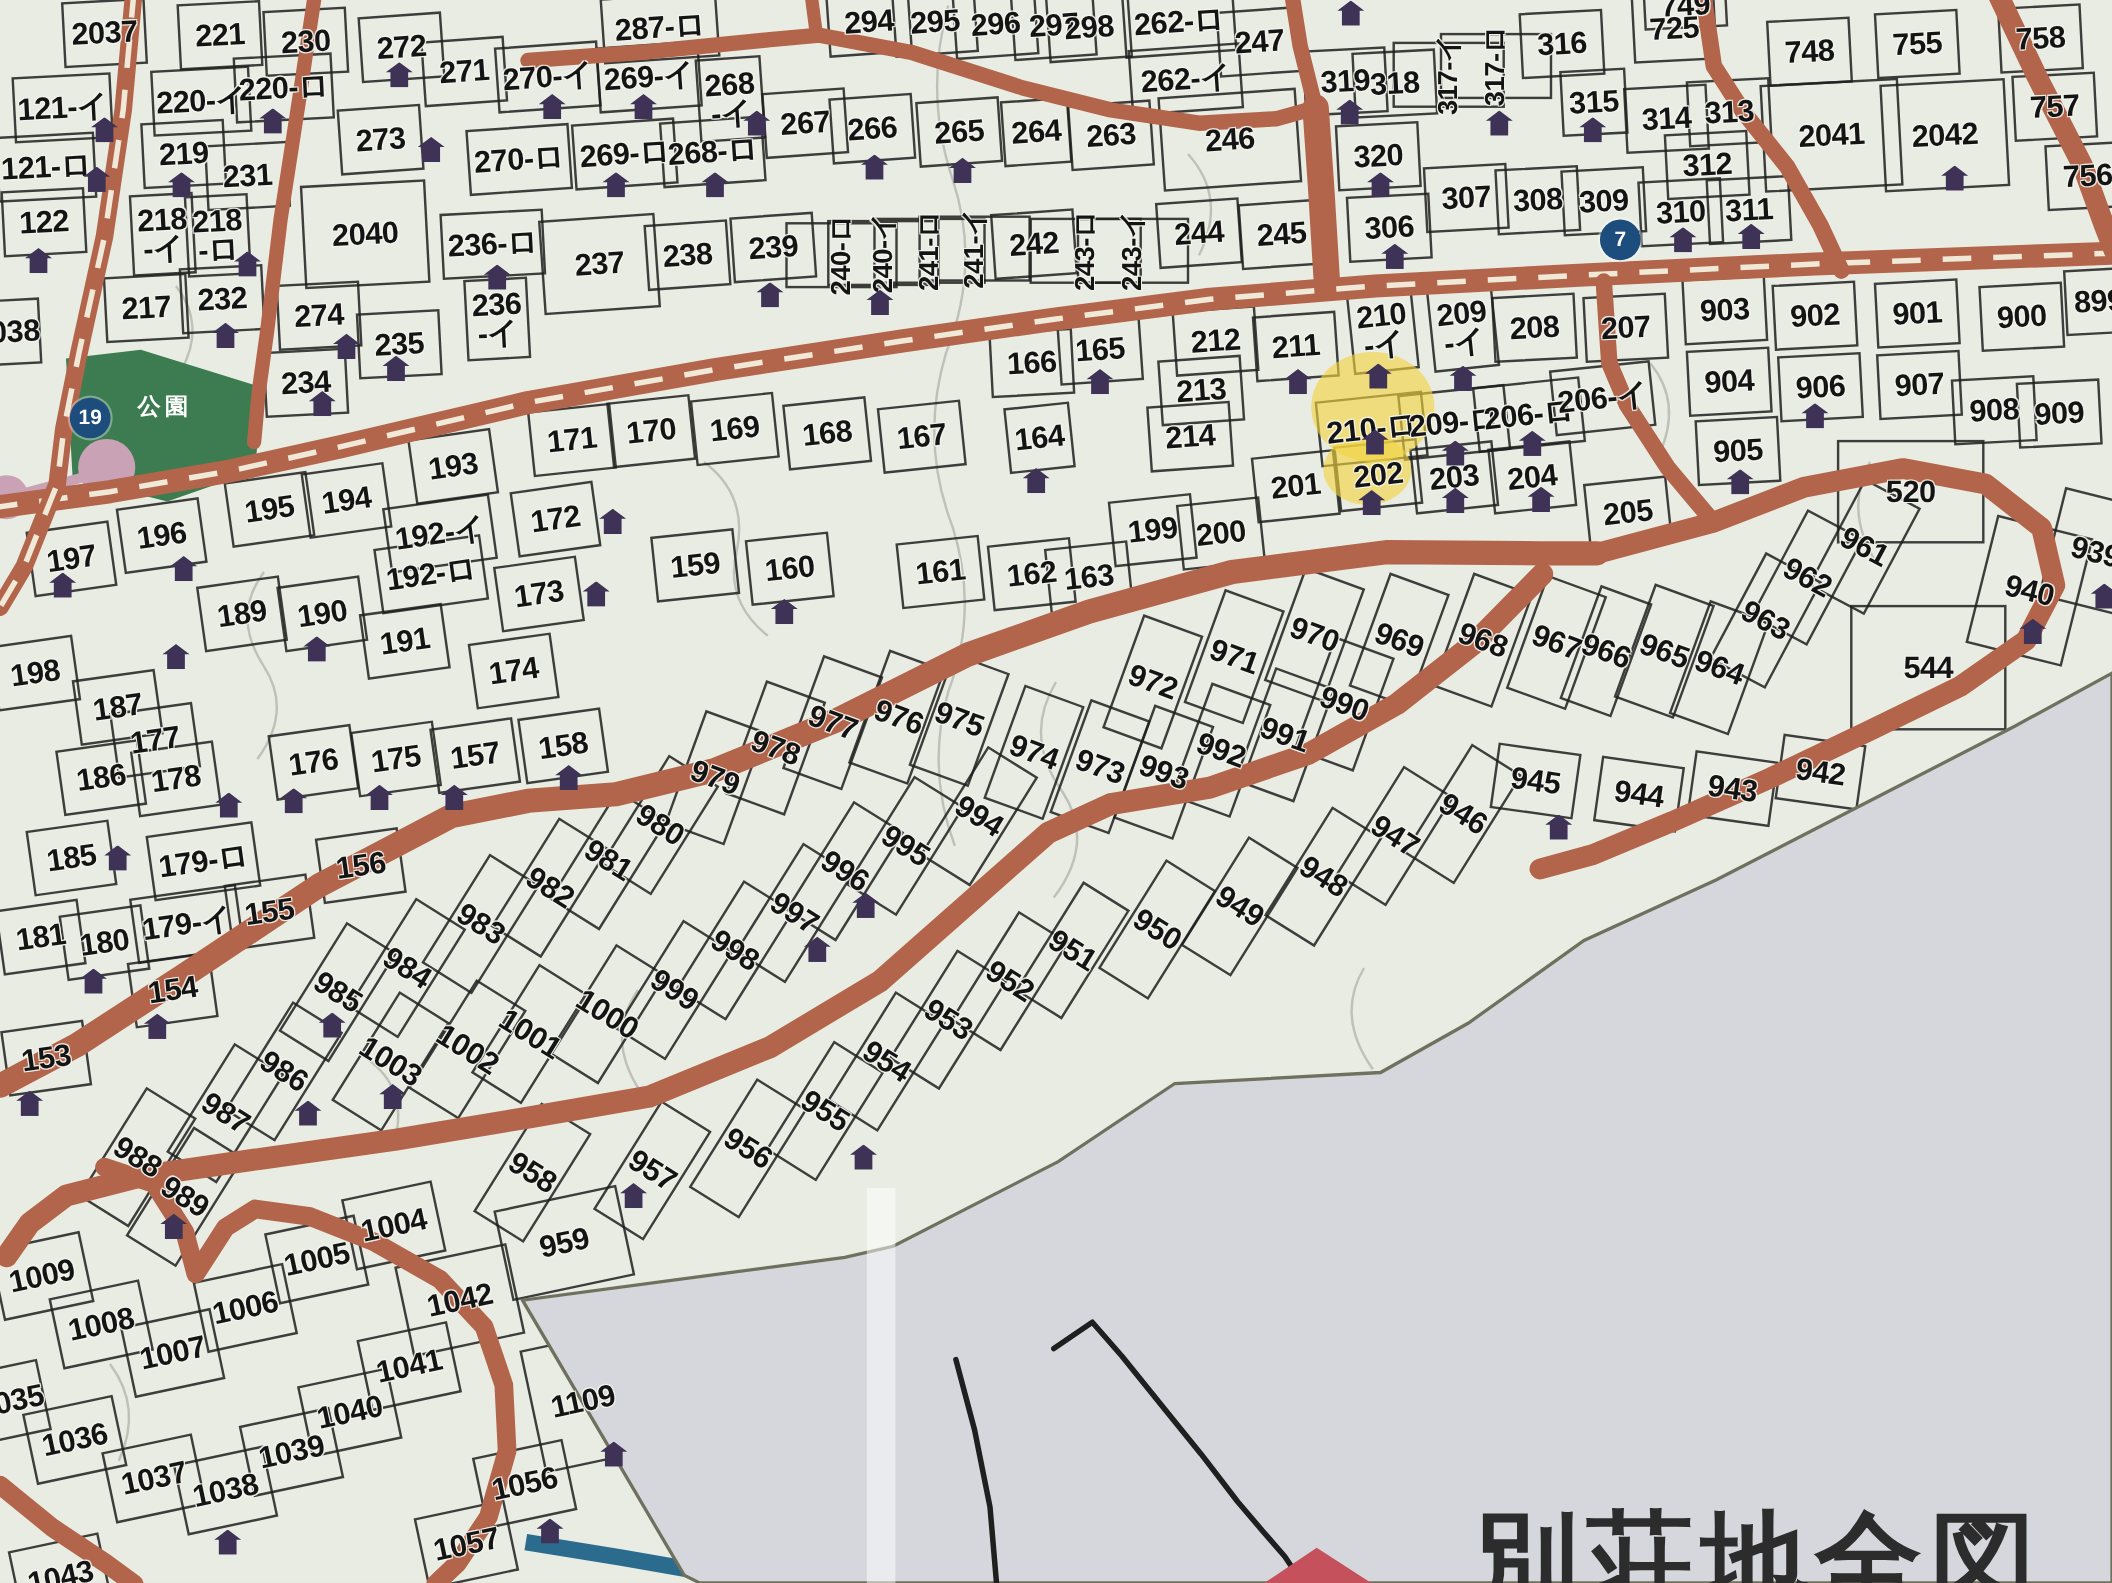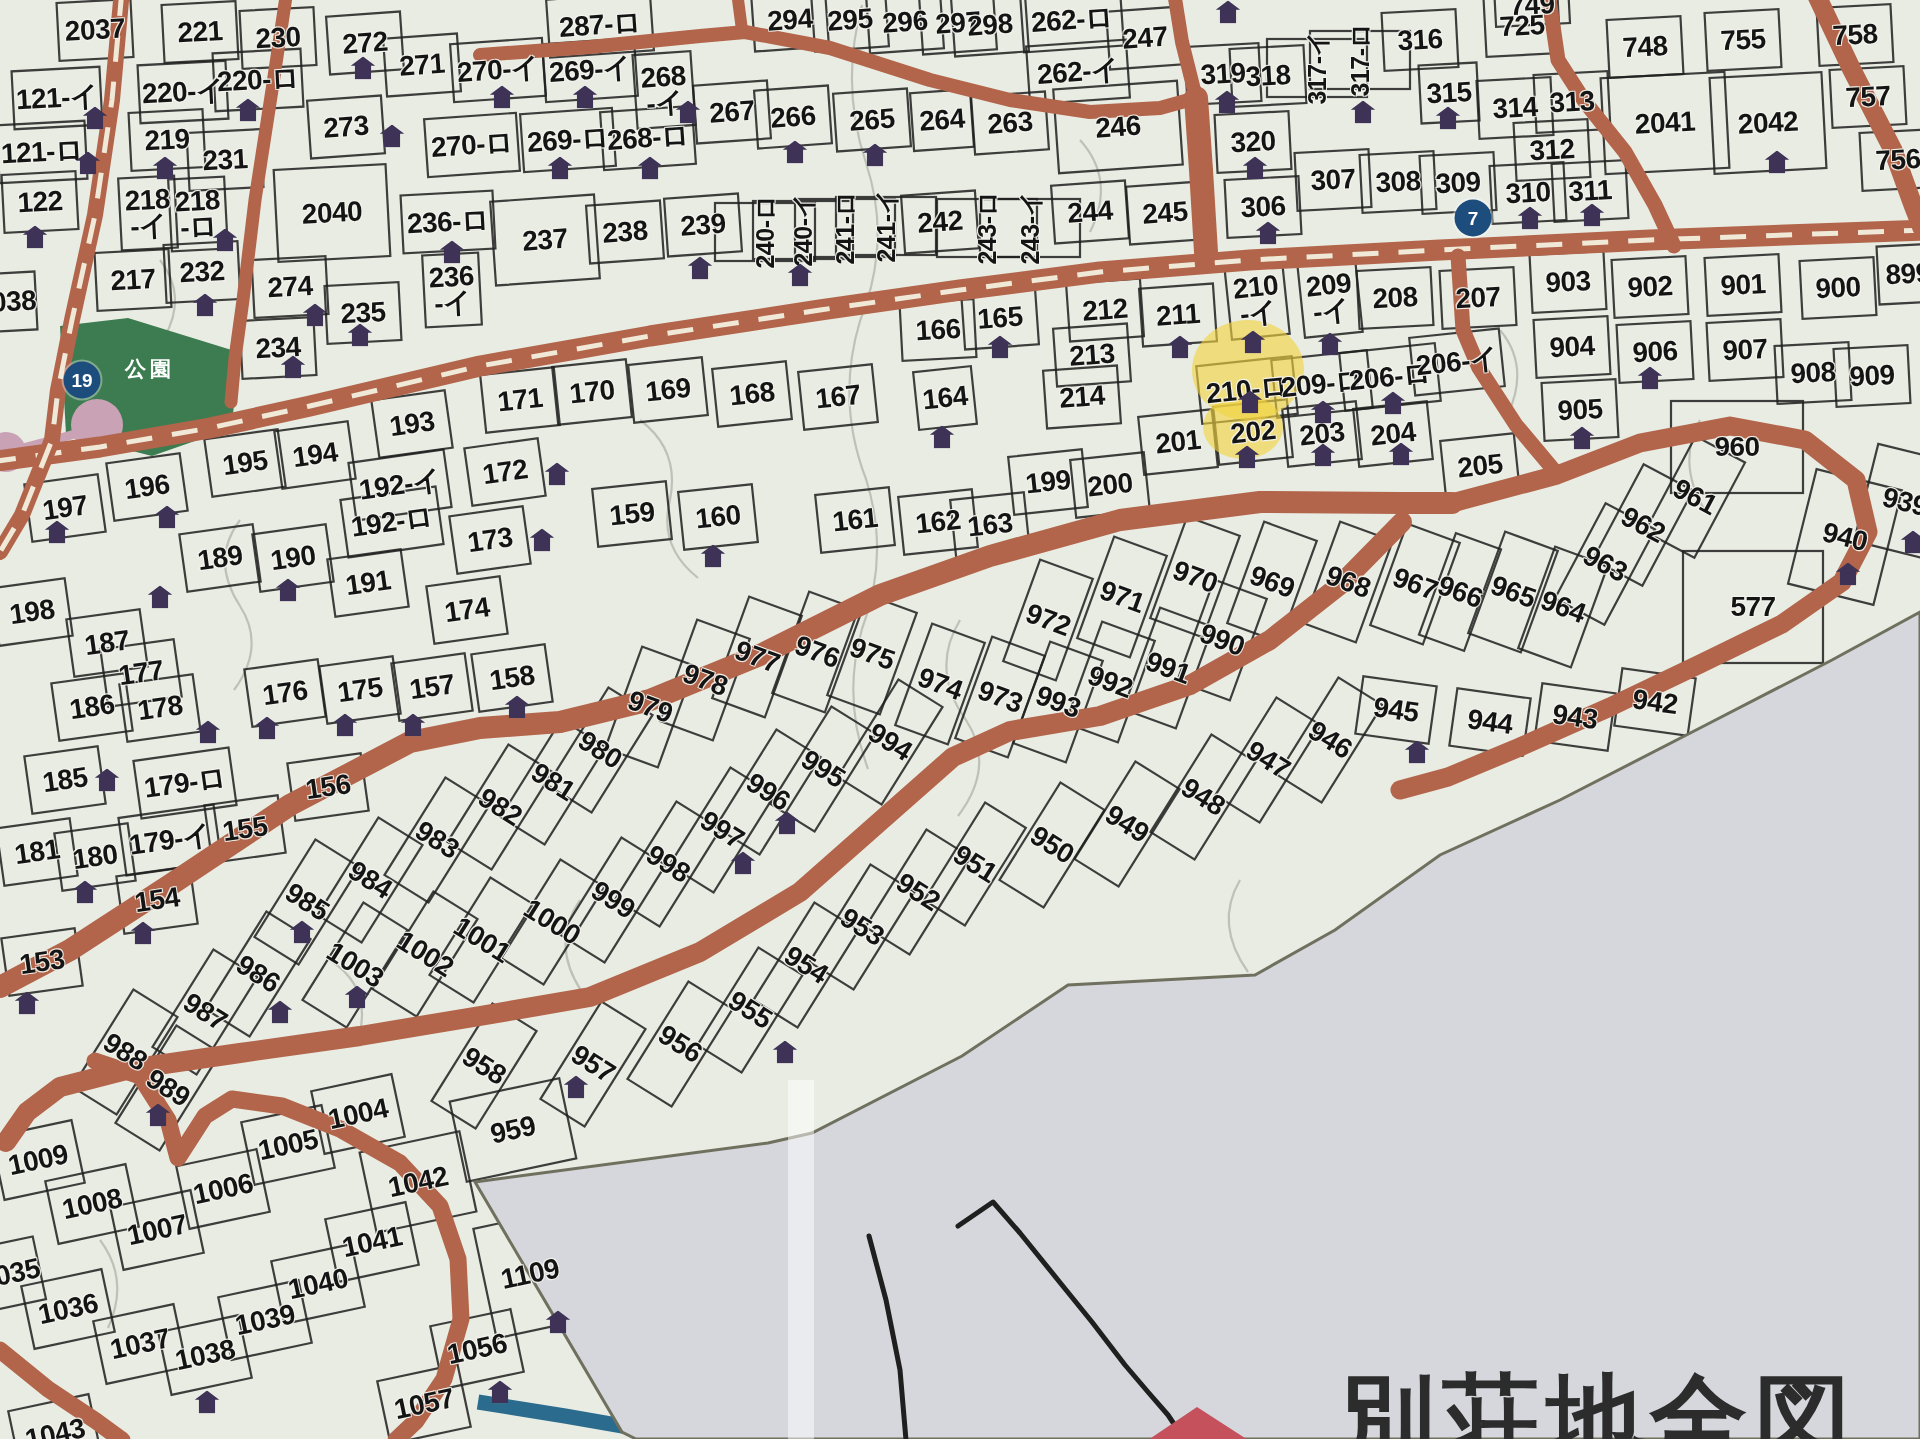--- a/index.html
+++ b/index.html
@@ -526,24 +526,24 @@
       <div class="lbl" style="left: 1330px; top: 740px; font-size: 28px; transform: translate(-50%, -50%) rotate(32deg);">946</div>
       <div class="lbl" style="left: 1268px; top: 760px; font-size: 28px; transform: translate(-50%, -50%) rotate(32deg);">947</div>
       <div class="lbl" style="left: 1203px; top: 797px; font-size: 28px; transform: translate(-50%, -50%) rotate(32deg);">948</div>
       <div class="lbl" style="left: 1127px; top: 824px; font-size: 28px; transform: translate(-50%, -50%) rotate(32deg);">949</div>
       <div class="lbl" style="left: 1052px; top: 845px; font-size: 28px; transform: translate(-50%, -50%) rotate(32deg);">950</div>
       <div class="lbl" style="left: 975px; top: 864px; font-size: 28px; transform: translate(-50%, -50%) rotate(32deg);">951</div>
       <div class="lbl" style="left: 1396px; top: 710px; font-size: 28px; transform: translate(-50%, -50%) rotate(8deg);">945</div>
       <div class="lbl" style="left: 1490px; top: 722px; font-size: 28px; transform: translate(-50%, -50%) rotate(8deg);">944</div>
       <div class="lbl" style="left: 1575px; top: 717px; font-size: 28px; transform: translate(-50%, -50%) rotate(8deg);">943</div>
       <div class="lbl" style="left: 1655px; top: 702px; font-size: 28px; transform: translate(-50%, -50%) rotate(8deg);">942</div>
-      <div class="lbl" style="left: 1753px; top: 607px; font-size: 28px; transform: translate(-50%, -50%) rotate(0deg);">577</div>
+      <div class="lbl" style="left: 1753px; top: 607px; font-size: 28px; transform: translate(-50%, -50%) rotate(0deg);">544</div>
       <div class="lbl" style="left: 1845px; top: 537px; font-size: 28px; transform: translate(-50%, -50%) rotate(14deg);">940</div>
       <div class="lbl" style="left: 1905px; top: 502px; font-size: 28px; transform: translate(-50%, -50%) rotate(14deg);">939</div>
-      <div class="lbl" style="left: 1737px; top: 447px; font-size: 28px; transform: translate(-50%, -50%) rotate(0deg);">960</div>
+      <div class="lbl" style="left: 1737px; top: 447px; font-size: 28px; transform: translate(-50%, -50%) rotate(0deg);">520</div>
       <div class="lbl" style="left: 358px; top: 1114px; font-size: 28px; transform: translate(-50%, -50%) rotate(-12deg);">1004</div>
       <div class="lbl" style="left: 288px; top: 1145px; font-size: 28px; transform: translate(-50%, -50%) rotate(-12deg);">1005</div>
       <div class="lbl" style="left: 223px; top: 1189px; font-size: 28px; transform: translate(-50%, -50%) rotate(-12deg);">1006</div>
       <div class="lbl" style="left: 157px; top: 1230px; font-size: 28px; transform: translate(-50%, -50%) rotate(-12deg);">1007</div>
       <div class="lbl" style="left: 92px; top: 1204px; font-size: 28px; transform: translate(-50%, -50%) rotate(-12deg);">1008</div>
       <div class="lbl" style="left: 38px; top: 1160px; font-size: 28px; transform: translate(-50%, -50%) rotate(-12deg);">1009</div>
       <div class="lbl" style="left: 418px; top: 1182px; font-size: 28px; transform: translate(-50%, -50%) rotate(-12deg);">1042</div>
       <div class="lbl" style="left: 372px; top: 1242px; font-size: 28px; transform: translate(-50%, -50%) rotate(-12deg);">1041</div>
       <div class="lbl" style="left: 318px; top: 1284px; font-size: 28px; transform: translate(-50%, -50%) rotate(-12deg);">1040</div>
       <div class="lbl" style="left: 265px; top: 1320px; font-size: 28px; transform: translate(-50%, -50%) rotate(-12deg);">1039</div>

